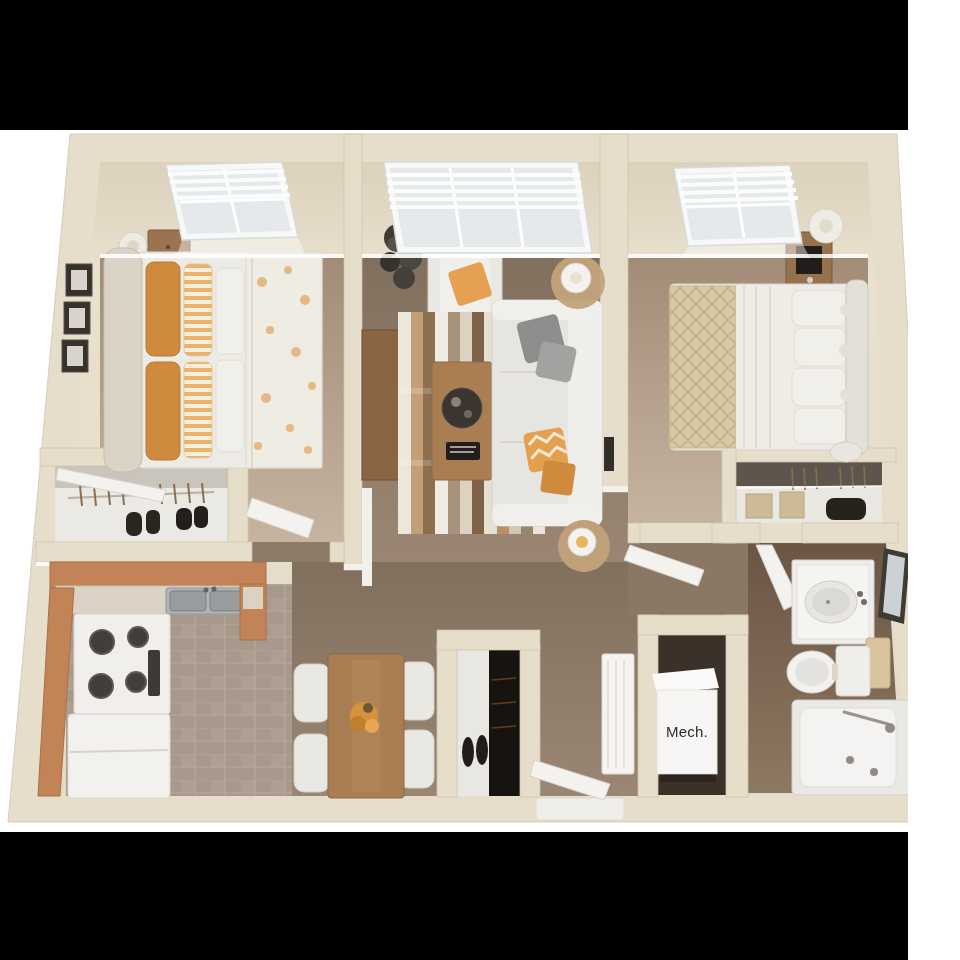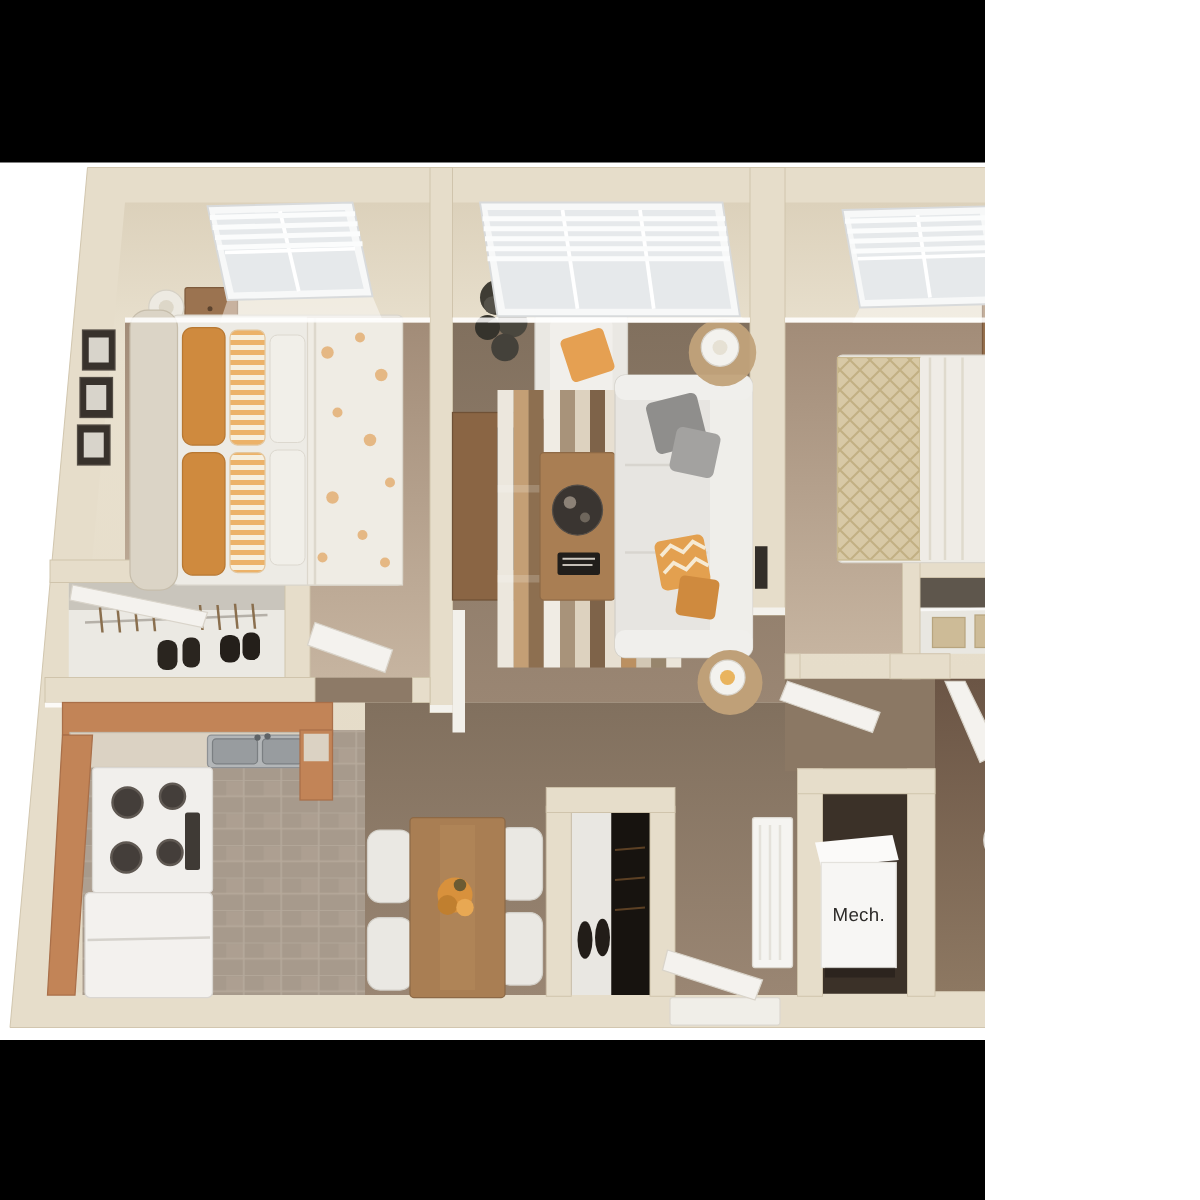--- a/index.html
+++ b/index.html
@@ -9,21 +9,21 @@
     --carpet-top:#81705e; --carpet-bottom:#9a8673;
     --kitchen-tile:#a79a8c; --kitchen-cabinet:#c28457; --kitchen-counter:#dbd2c3;
     --bath-floor-top:#6b5545; --bath-floor-bottom:#8d7862;
     --furniture-white:#eae8e3; --wood:#a97e53; --wood-dark:#8a6544;
     --accent-orange:#e5a052; --accent-orange-deep:#cf8a3e;
     --gray-pillow:#8f8e8c; --tan-blanket:#d8c9a6; --dark-item:#26221e;
     --door-white:#f4f2ee; --mech-box:#f7f6f4; --label-text:#2e2c2a;
     --window-pane:#e6e9eb; --window-frame:#f7f8f8;
   }
   html,body{margin:0;padding:0;background:var(--background);}
-  .stage{position:relative;width:788px;height:960px;overflow:hidden;background:var(--background);}
+  .stage{position:relative;width:908px;height:960px;overflow:hidden;background:var(--background);}
   svg{display:block;}
   .wall{fill:var(--wall-cream);stroke:var(--wall-edge);stroke-width:.75;}
   .cap{fill:#f3f1ec;}
   .door{fill:var(--door-white);stroke:#d9d4ca;stroke-width:1;}
   .furn{fill:var(--furniture-white);stroke:#d3d0c9;stroke-width:1;}
   .pillow-white{fill:#f1efe9;stroke:#dcd8cf;stroke-width:.8;}
   .baseboard{fill:#ffffff;opacity:.85;}
   .mech-label{font-family:"Liberation Sans", sans-serif;font-size:15px;fill:var(--label-text);letter-spacing:.2px;}
 </style>
 </head>

